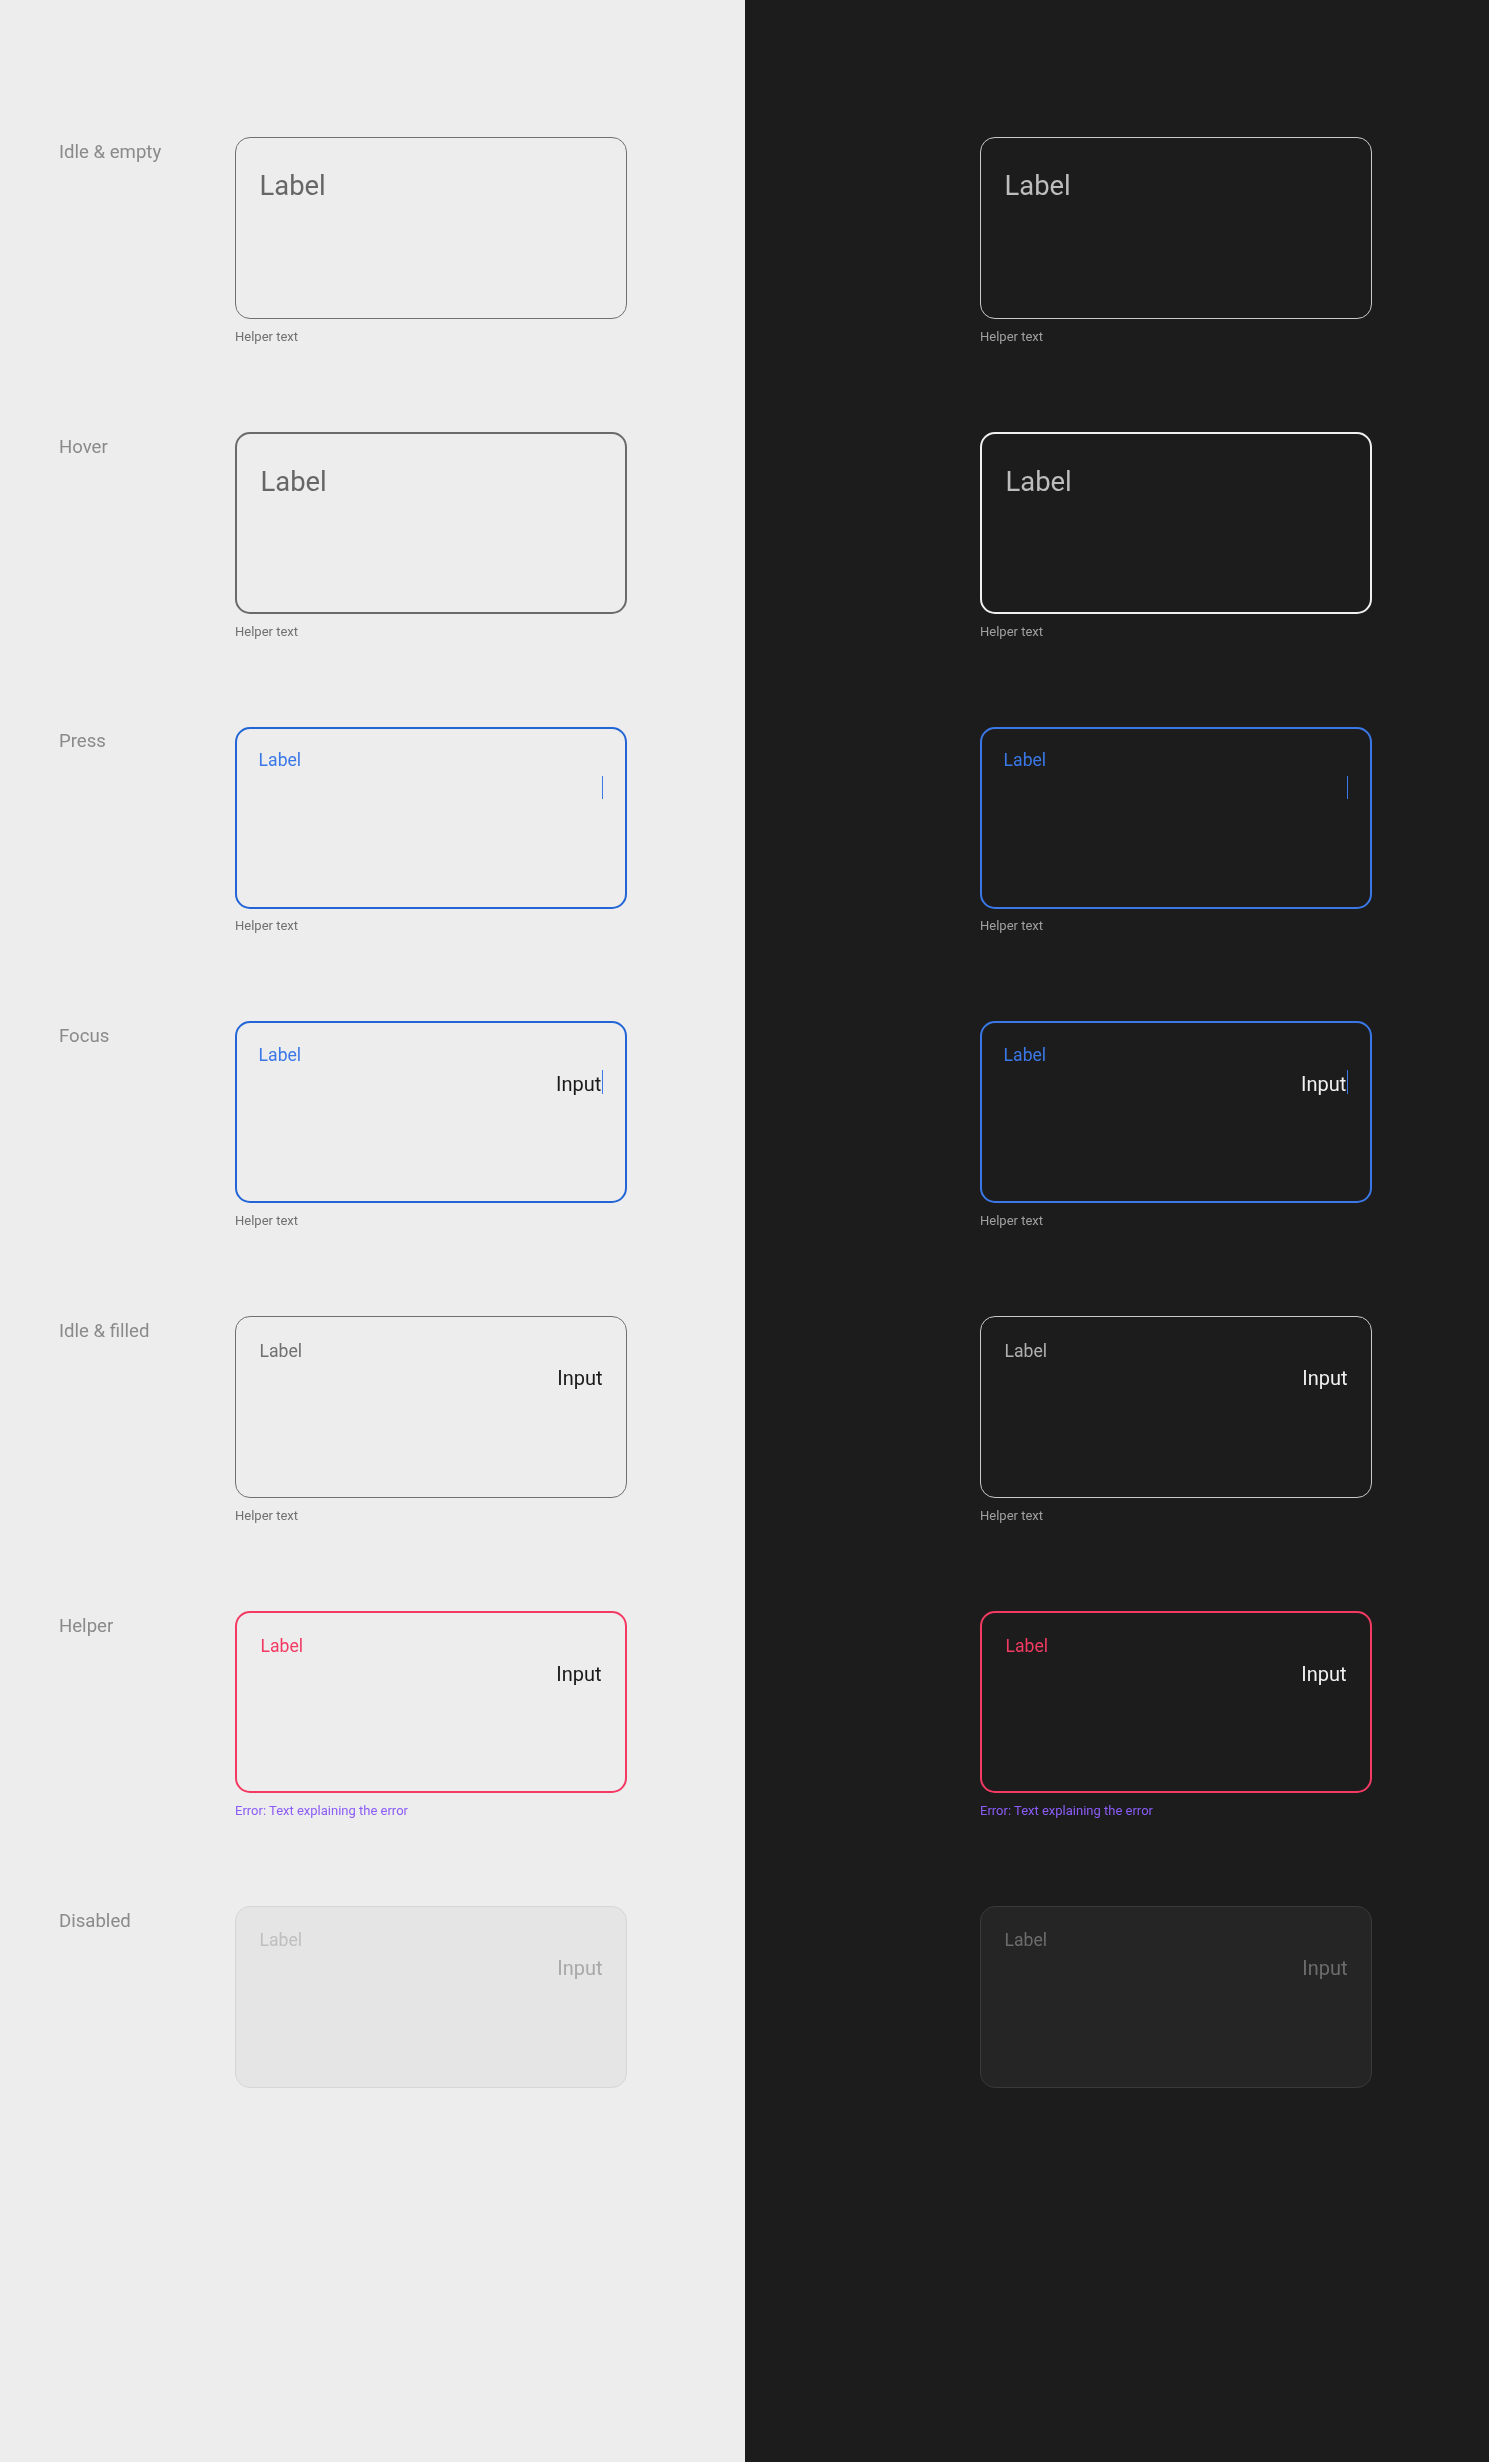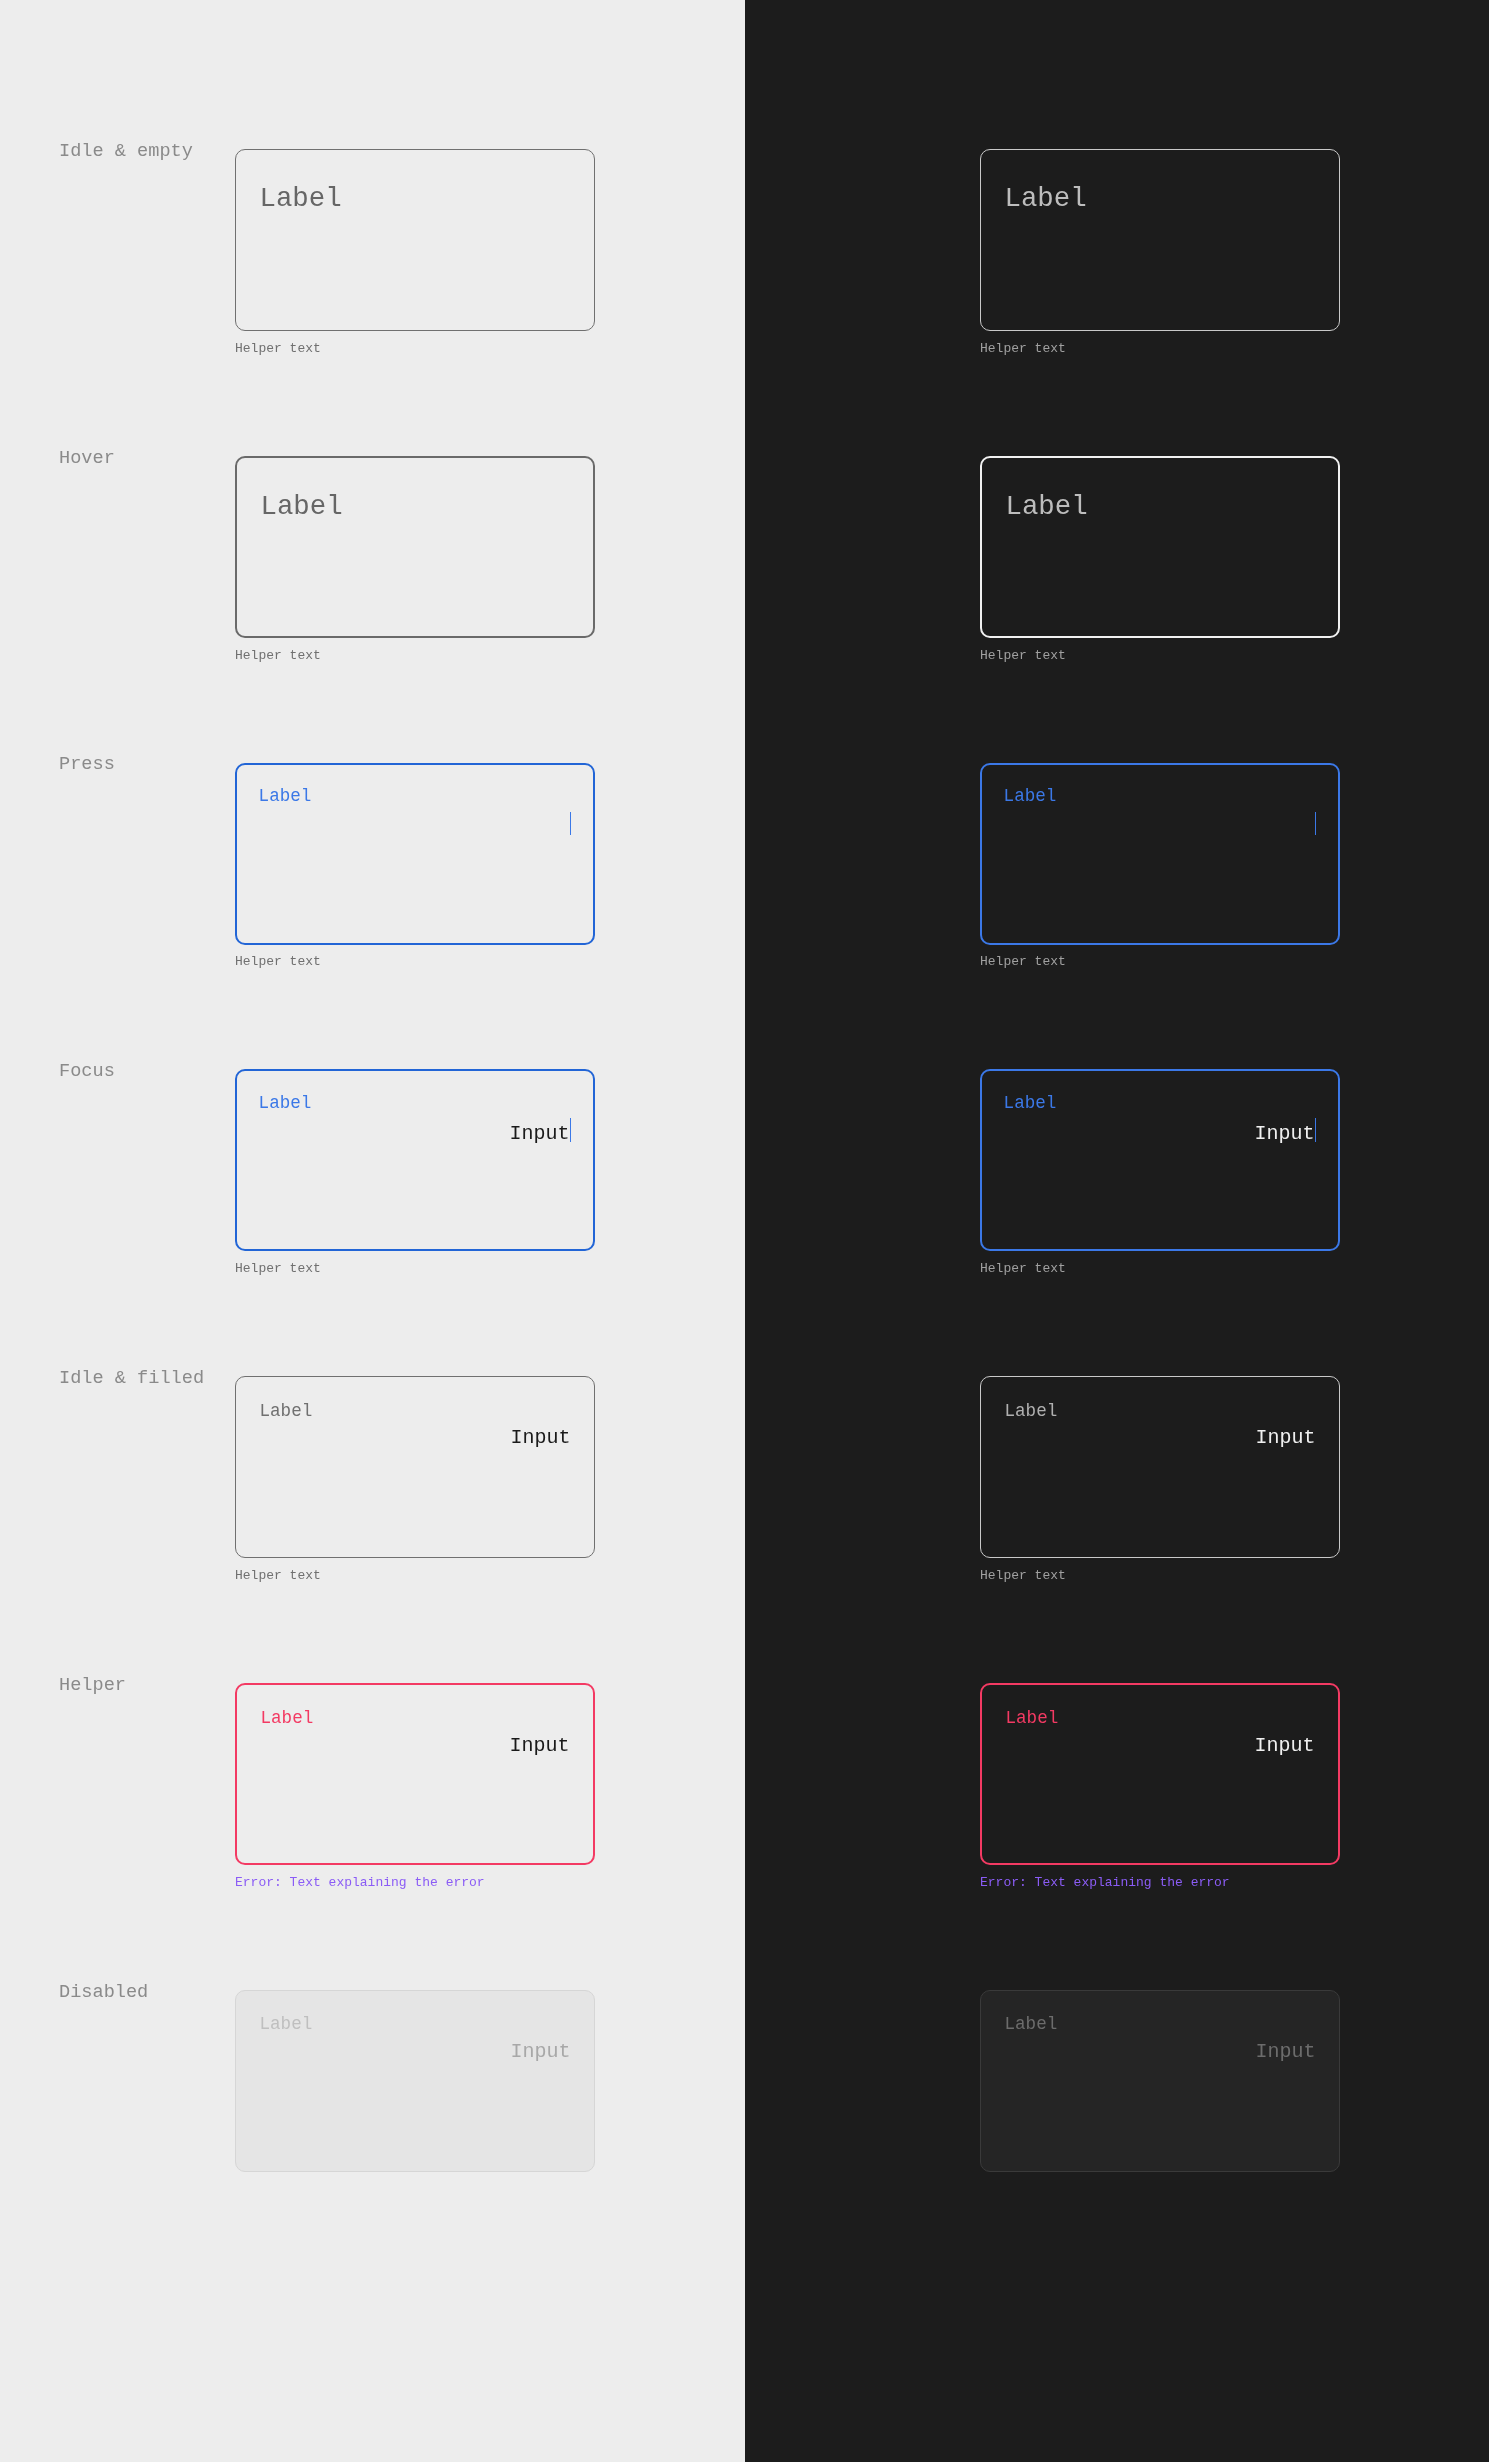--- a/index.html
+++ b/index.html
@@ -12,42 +12,40 @@
   .col {
     width: 745px;
     padding: 137px 59px 176px 59px;
   }
   .light { background: #ededed; }
   .dark  { background: #1c1c1c; }
 
   .row {
     display: flex;
     margin-bottom: 88px;
-    font-family: Liberation Mono, monospace;
   }
   .state-label {
     width: 176px;
     padding-top: 3.9px;
     font-size: 18.6px;
     color: #8a8a8a;
     font-weight: 400;
   }
   .dark .state-label { color: #8a8a8a; }
 
   .field-wrap {
     flex: 1;
   }
 
   .field {
     position: relative;
-    width: 360px;
+    width: 392px;
     height: 182px;
-    border-radius: 10px;
+    border-radius: 15px;
     padding: 25.5px 23.5px 17.6px 23.5px;
-    margin-top: 12px;
   }
 
   .light .field.idle            { border: 1px solid #707070; }
   .light .field.hover           { border: 2px solid #6a6a6a; }
   .light .field.press           { border: 2.9px solid #2265d6; padding: 23.5px 21.6px 15.7px 21.6px; }
   .light .field.focus           { border: 2.9px solid #2265d6; padding: 23.5px 21.6px 15.7px 21.6px; }
   .light .field.idlefilled      { border: 1px solid #707070; }
   .light .field.error           { border: 2.5px solid #f33a63; }
   .light .field.disabled        { border: 1px solid #d6d6d6; background: #e5e5e5; }
 

